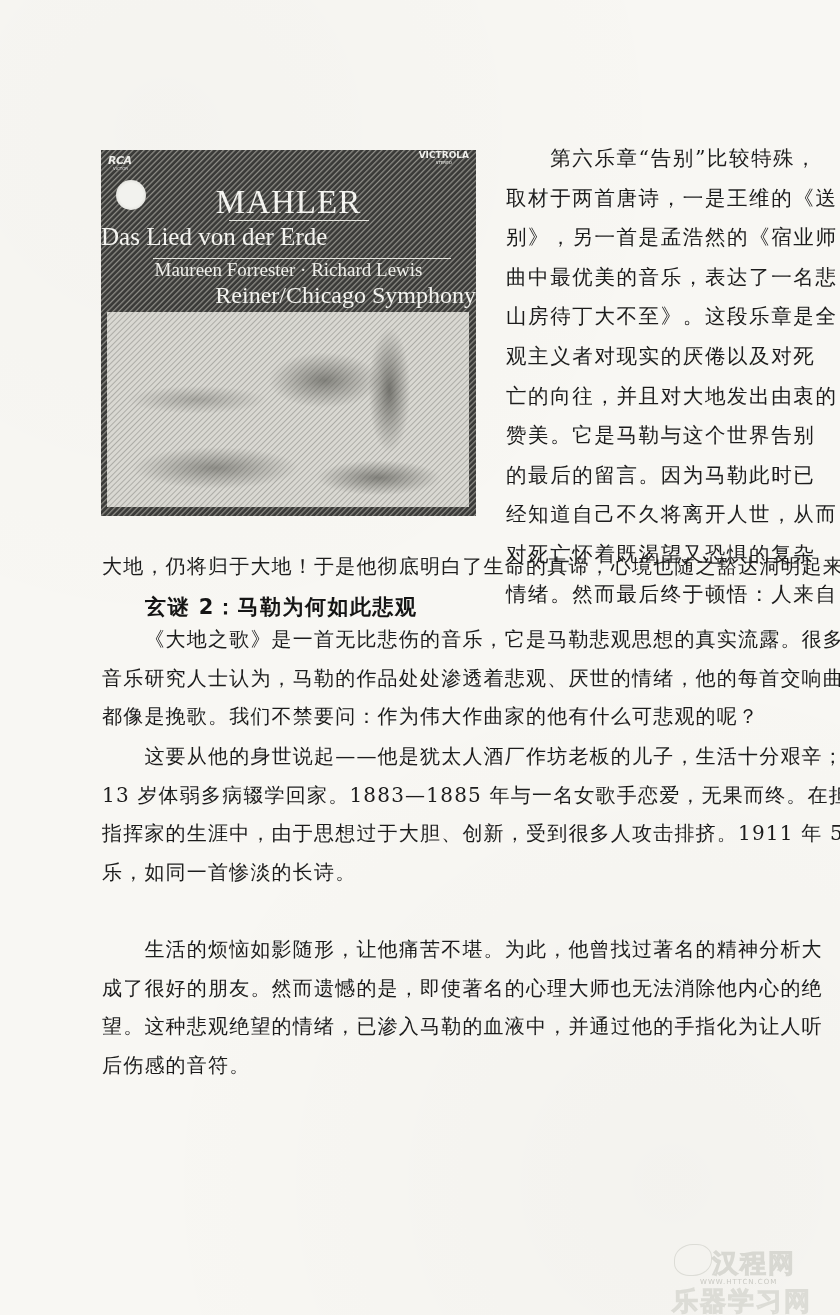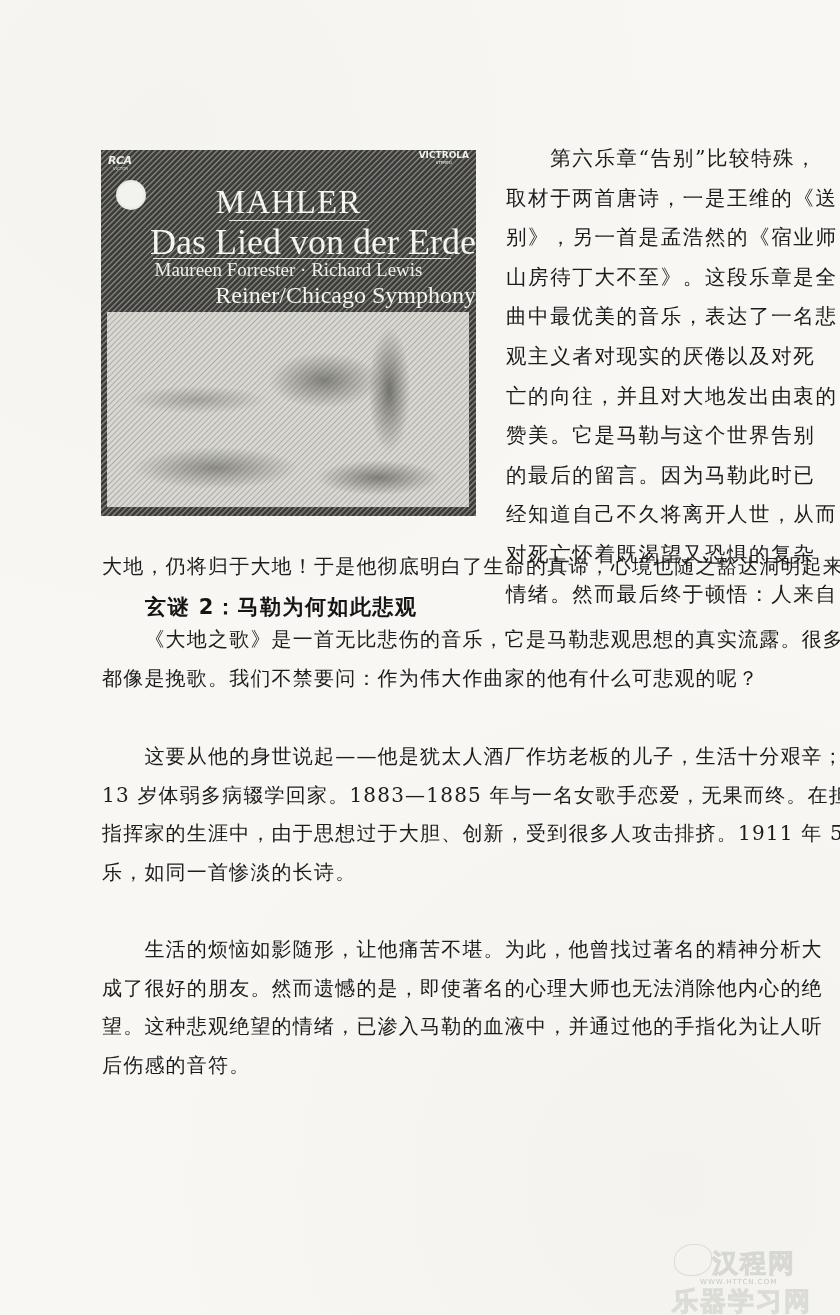--- a/index.html
+++ b/index.html
@@ -42,22 +42,22 @@
   .album .logo-victrola small { display: block; font-size: 4px; font-weight: normal; margin-top: 1px; }
   .album .title {
     position: absolute; left: 0; right: 0; top: 36px; text-align: center;
     font-family: "Liberation Serif", serif; font-size: 33px; letter-spacing: 1px;
     color: #f4f4f0; line-height: 1;
   }
   .album .title-rule {
     position: absolute; left: 128px; width: 140px; top: 70px; height: 1px; background: #e6e6e0;
   }
   .album .subtitle {
-    position: absolute; left: 0; right: 0; top: 74px; text-align: right;
-    font-family: "Liberation Serif", serif; font-size: 36px; color: #f4f4f0; line-height: 1;
+    position: absolute; left: 0; right: 0; top: 74px; text-align: left;
+    font-family: "Liberation Serif", serif; font-size: 25px; color: #f4f4f0; line-height: 1;
   }
   .album .subtitle-rule {
     position: absolute; left: 52px; width: 298px; top: 108px; height: 1px; background: #e6e6e0;
   }
   .album .performers {
     position: absolute; left: 0; right: 0; top: 110px; text-align: center;
     font-family: "Liberation Serif", serif; font-size: 19px; color: #efefea; line-height: 1;
   }
   .album .orchestra {
     position: absolute; left: 0; right: 0; top: 133px; text-align: right;
@@ -120,39 +120,40 @@
   <div class="subtitle-rule"></div>
   <div class="performers">Maureen Forrester · Richard Lewis</div>
   <div class="orchestra">Reiner/Chicago Symphony</div>
   <div class="painting"></div>
 </div>
 
 <p class="para right-col">
   <span class="line">　　第六乐章“告别”比较特殊，</span>
   <span class="line">取材于两首唐诗，一是王维的《送</span>
   <span class="line">别》，另一首是孟浩然的《宿业师</span>
+  <span class="line">曲中最优美的音乐，表达了一名悲</span>
   <span class="line">山房待丁大不至》。这段乐章是全</span>
-  <span class="line">曲中最优美的音乐，表达了一名悲</span>
   <span class="line">观主义者对现实的厌倦以及对死</span>
   <span class="line">亡的向往，并且对大地发出由衷的</span>
   <span class="line">赞美。它是马勒与这个世界告别</span>
   <span class="line">的最后的留言。因为马勒此时已</span>
   <span class="line">经知道自己不久将离开人世，从而</span>
   <span class="line">对死亡怀着既渴望又恐惧的复杂</span>
   <span class="line">情绪。然而最后终于顿悟：人来自</span>
 </p>
 
 <p class="para full-col" style="top:547px;">
   <span class="line last">大地，仍将归于大地！于是他彻底明白了生命的真谛，心境也随之豁达洞明起来。</span>
 </p>
 
 <h2 class="heading">玄谜 2：马勒为何如此悲观</h2>
 
 <p class="para full-col" style="top:620px;">
   <span class="line">　　《大地之歌》是一首无比悲伤的音乐，它是马勒悲观思想的真实流露。很多</span>
+  <span class="line">音乐研究人士认为，马勒的作品处处渗透着悲观、厌世的情绪，他的每首交响曲</span>
   <span class="line last">都像是挽歌。我们不禁要问：作为伟大作曲家的他有什么可悲观的呢？</span>
 </p>
 
 <p class="para full-col" style="top:737px;">
   <span class="line">　　这要从他的身世说起——他是犹太人酒厂作坊老板的儿子，生活十分艰辛；</span>
   <span class="line">13 岁体弱多病辍学回家。1883—1885 年与一名女歌手恋爱，无果而终。在担任</span>
   <span class="line">指挥家的生涯中，由于思想过于大胆、创新，受到很多人攻击排挤。1911 年 5 月</span>
   <span class="line last">乐，如同一首惨淡的长诗。</span>
 </p>
 

